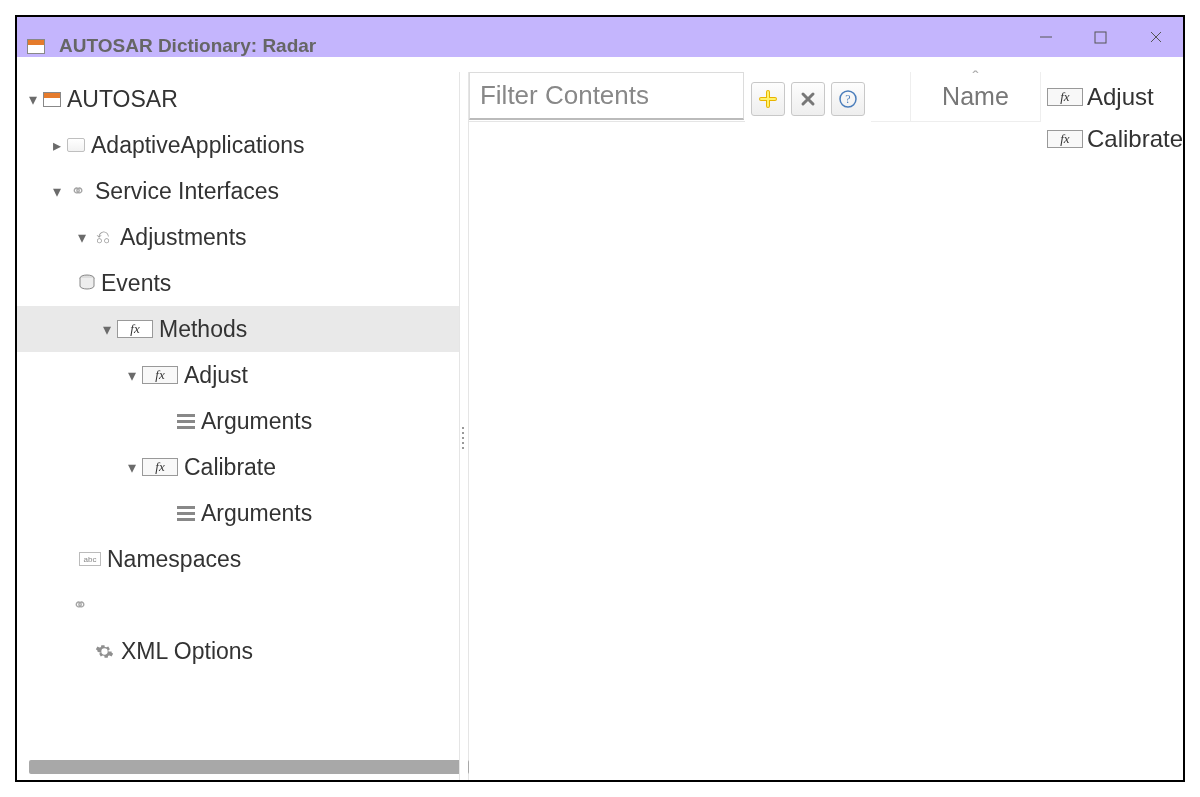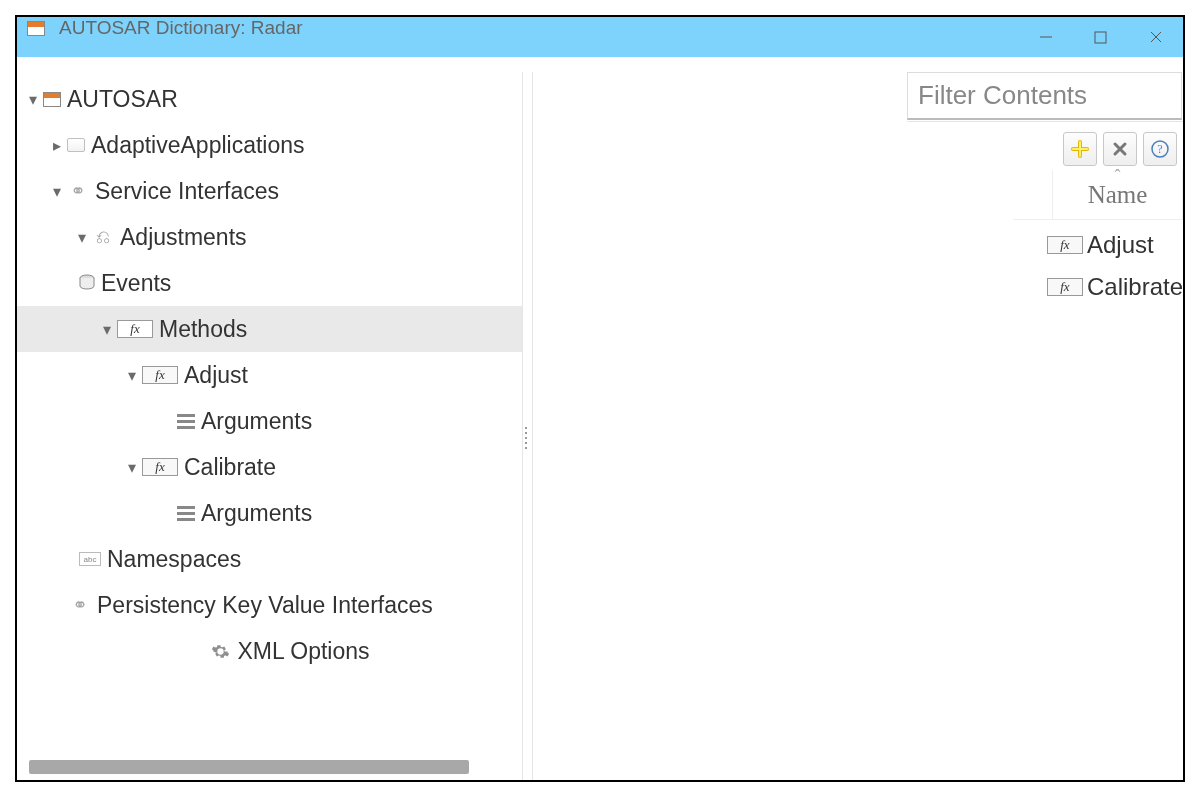--- a/index.html
+++ b/index.html
@@ -1,43 +1,43 @@
 <!DOCTYPE html>
 <html><head>
 <meta charset="utf-8">
 <style>
   * { box-sizing: border-box; }
   html, body { margin:0; padding:0; font-family: "Segoe UI", Arial, sans-serif; }
   body { background:#fff; padding:15px; }
   .outer-border { border:2px solid #000; width:1170px; height:767px; position:relative; background:#fff; overflow:hidden; }
-  .titlebar { height:40px; display:flex; align-items:flex-start; background:#7dd3fc; }
+  .titlebar { height:40px; display:flex; align-items:flex-end; background:#c4b5fd;font-weight:bold; }
   .title-left { display:flex; align-items:center; padding-left:10px; gap:8px; }
   .title-text { color:#666; font-size:19px; }
   .title-controls { margin-left:auto; display:flex; }
   .title-btn { width:55px; height:40px; display:flex; align-items:center; justify-content:center; color:#555; font-size:16px; }
   .body-area { position:absolute; top:55px; left:0; right:0; bottom:0; display:flex; }
   .left-pane { width:505px; height:100%; background:#fff; position:relative; }
   .tree { font-size:23px; color:#333; padding-top:4px; }
   .tree-row { display:flex; align-items:center; height:46px; }
   .tree-row .label { white-space:nowrap; }
   .caret { width:20px; text-align:center; color:#6b6b6b; font-size:16px; user-select:none; display:inline-block; }
   .ico { width:22px; height:22px; margin-right:6px; display:inline-flex; align-items:center; justify-content:center; }
   .selected { background:#e9e9e9; }
   .selected .ico.fx { background:#fff; }
   .hscroll { position:absolute; bottom:6px; left:12px; width:440px; height:14px; background:#a8a8a8; border-radius:2px; }
   .splitter { width:10px; background:#fff; border-left:1px solid #e5e5e5; position:relative; }
   .splitter-dots { position:absolute; top:355px; left:2px; display:flex; flex-direction:column; gap:3px; }
   .splitter-dots span { width:2px; height:2px; background:#999; }
-  .right-pane { flex:1; border-left:1px solid #e5e5e5; display:flex; flex-direction:column;align-items:flex-end; }
+  .right-pane { flex:1; border-left:1px solid #e5e5e5; display:flex; flex-direction:row; }
   .filter-row { height:50px; display:flex; border-bottom:1px solid #e5e5e5; }
   .filter-spacer { flex:1; }
   .filter-input { width:275px; border:1px solid #dcdcdc; border-bottom:2px solid #bbb; margin:0 1px 1px 0; display:flex; align-items:center; padding:0 10px; color:#888; font-size:26px; background:#fff; }
   .toolbar { height:48px; display:flex; align-items:center; gap:6px; padding:6px 6px 0 6px; }
   .tbtn { width:34px; height:34px; border:1px solid #c8c8c8; background:linear-gradient(#fdfdfd,#eee); border-radius:3px; display:flex; align-items:center; justify-content:center; }
-  .list-header { display:flex; align-items:center; border-bottom:1px solid #eee; position:relative; height:50px;font-family:Liberation Serif, serif; }
+  .list-header { display:flex; align-items:center; border-bottom:1px solid #eee; position:relative; height:50px; }
   .hdr-spacer { width:40px; height:100%; border-right:1px solid #eee; }
   .hdr-name { width:130px; height:100%; border-right:1px solid #eee; display:flex; align-items:center; justify-content:center; color:#777; font-size:25px; position:relative; }
   .hdr-name::before { content:"ˆ"; position:absolute; top:-4px; font-size:18px; color:#aaa; }
   .list-body { padding-top:4px; }
   .list-row { display:flex; align-items:center; height:42px; padding-left:6px; font-size:24px; color:#333; }
   .list-row .ico { margin-right:4px; }
 
   
   .ico.app { border:1px solid #888; background:#fff; position:relative; width:18px; height:15px; }
   .ico.app::before { content:""; position:absolute; top:0; left:0; right:0; height:5px; background:#e57b2c; }
@@ -166,24 +166,23 @@
           <span class="label">Arguments</span>
         </div>
 
         <div class="tree-row indent-4b">
           <span class="ico abc">abc</span>
           <span class="label">Namespaces</span>
         </div>
 
         <div class="tree-row indent-1" style="padding-left:52px;">
           <span class="ico chain">⚭</span>
-          <span class="label">Persistency Key Value Interfaces</span>
-        </div>
-
-        <div class="tree-row indent-1" style="padding-left:40px;justify-content:center;">
+        </div>
+
+        <div class="tree-row indent-1" style="padding-left:76px;">
           <span class="ico gear">
             <svg width="19" height="19" viewBox="0 0 24 24">
                 <path fill="#8f8f8f" d="M12 8a4 4 0 1 0 0 8 4 4 0 0 0 0-8zm9 4a7 7 0 0 1-.1 1.2l2 1.6-2 3.4-2.4-1a7 7 0 0 1-2 .1l-.4 2.5h-4l-.4-2.5a7 7 0 0 1-2-.1l-2.4 1-2-3.4 2-1.6A7 7 0 0 1 3 12a7 7 0 0 1 .1-1.2l-2-1.6 2-3.4 2.4 1a7 7 0 0 1 2-.1L8 4h4l.4 2.5a7 7 0 0 1 2 .1l2.4-1 2 3.4-2 1.6c.1.4.2.8.2 1.4z"></path>
               </svg>
           </span>
           <span class="label">XML Options</span>
         </div>
 
       </div>
       <div class="hscroll"></div>

